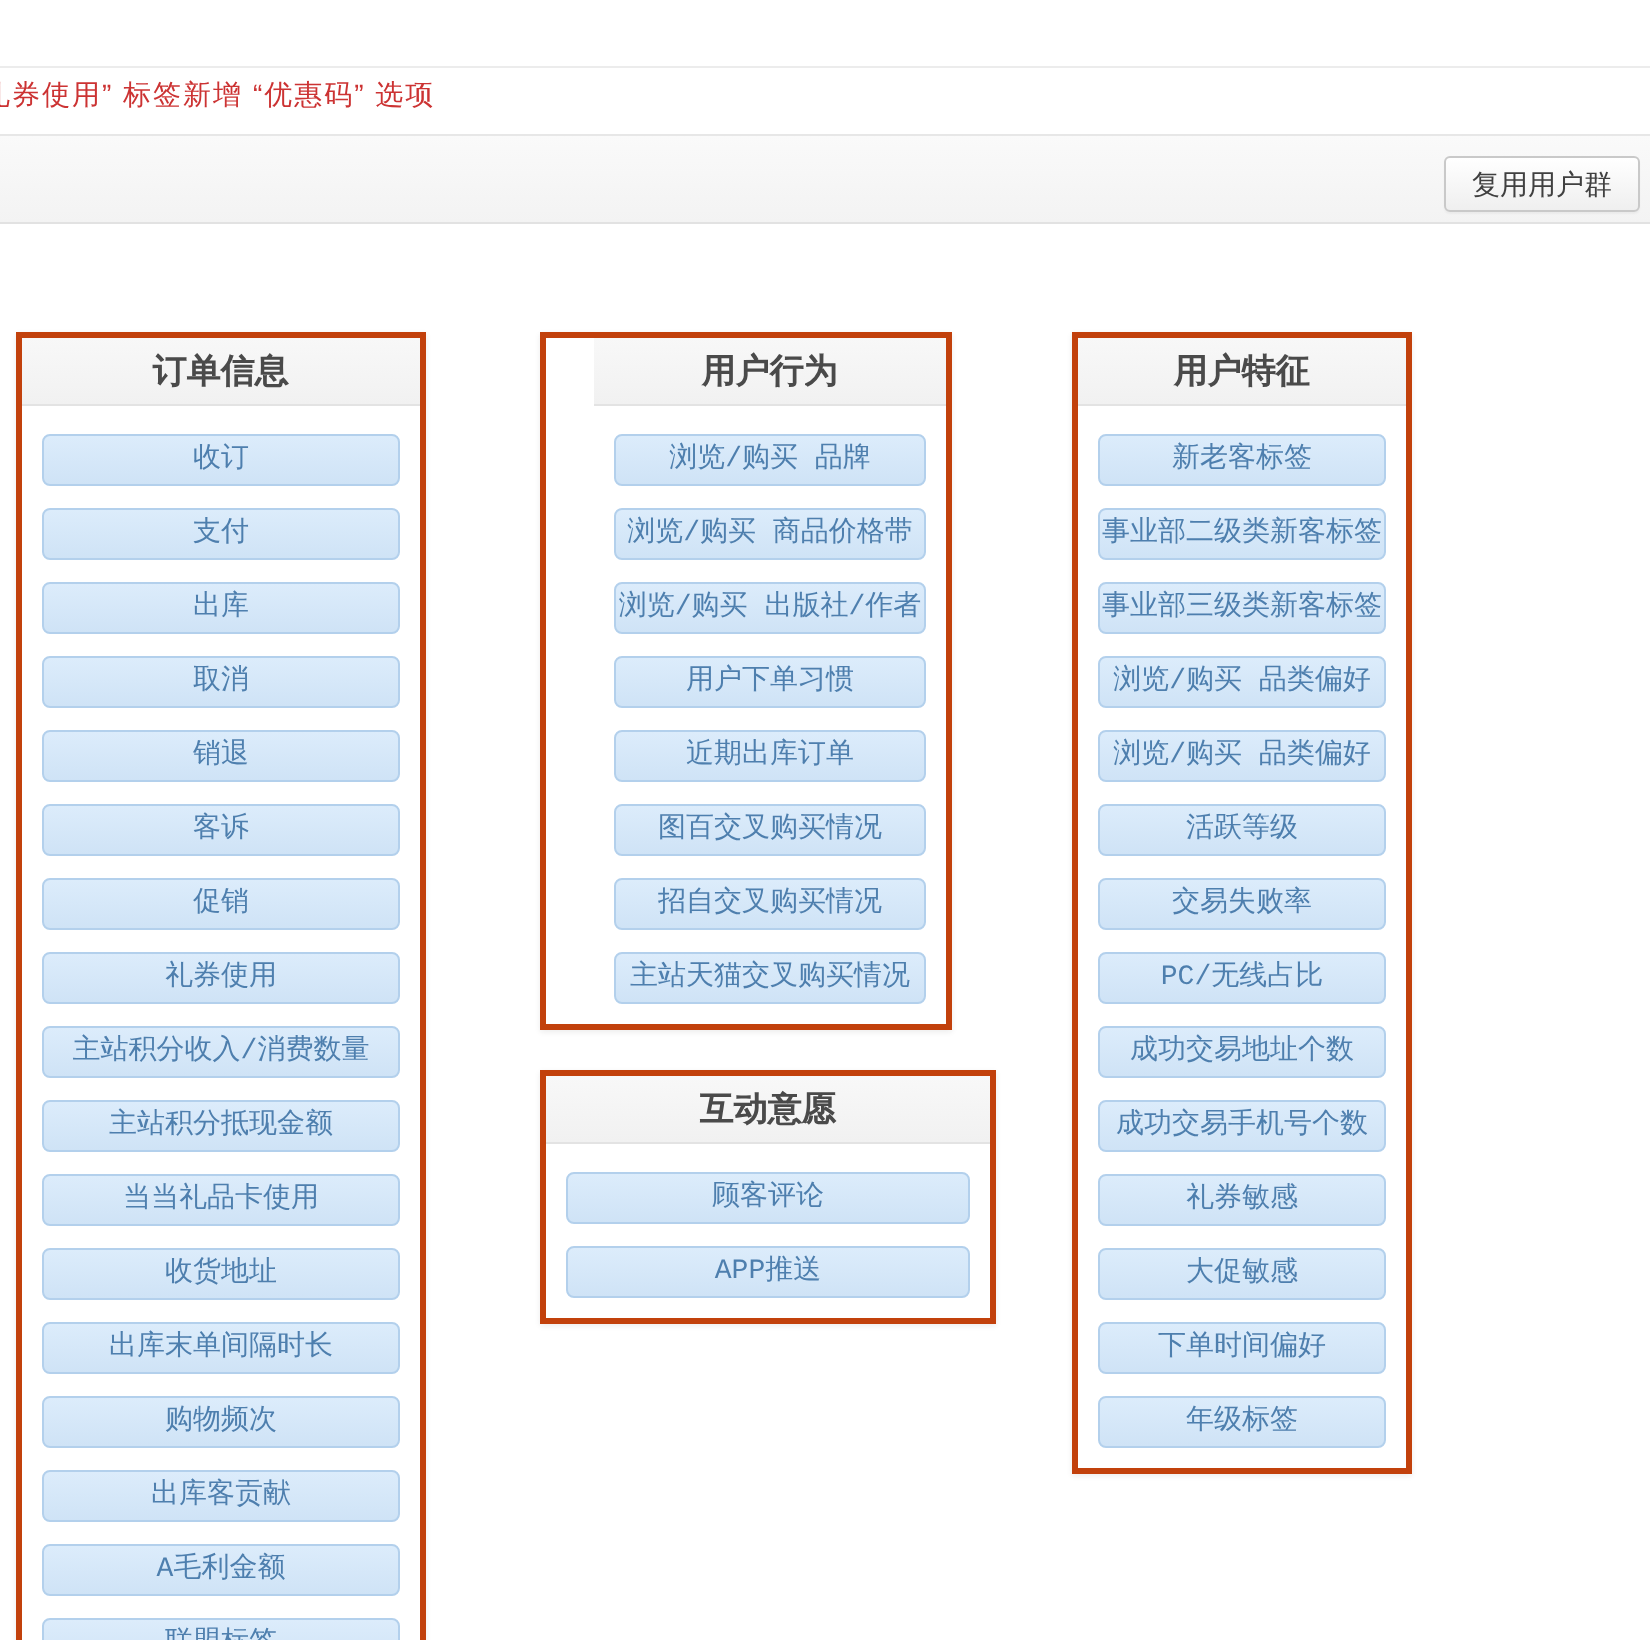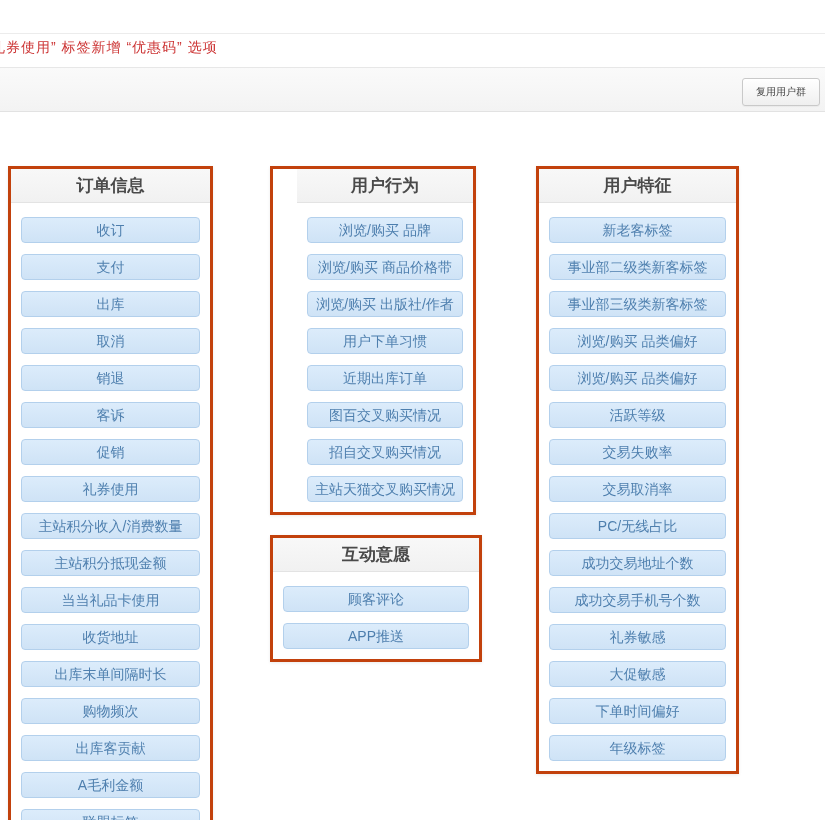--- a/index.html
+++ b/index.html
@@ -26,21 +26,21 @@
     position:absolute; top:67px; left:0; right:0; height:45px;
     background:linear-gradient(#fafafa,#f3f3f3);
     border-top:1px solid #e7e7e7;
     border-bottom:1px solid #e2e2e2;
   }
   .reuse-btn {
     position:absolute; top:10px; right:5px;
     height:28px; line-height:26px; padding:0 13px;
     background:linear-gradient(#ffffff,#efefef);
     border:1px solid #c9c9c9; border-radius:3px;
-    font-size:10px; color:#404040; cursor:pointer;
+    font-size:14px; color:#404040; cursor:pointer;
     box-shadow:0 1px 1px rgba(0,0,0,0.04);
     text-align:right;
   }
 
   .panel {
     position:absolute;
     background:#ffffff;
     border:3px solid #c2410c;
     box-shadow:0 1px 3px rgba(0,0,0,0.08);
     margin-top:32px;
@@ -51,28 +51,28 @@
     border-bottom:1px solid #e3e3e3;
     font-size:17px; font-weight:bold; color:#4a4a4a;
   }
   .tag-list { padding:14px 10px 10px 10px; }
   .tag-btn {
     display:block; height:26px; line-height:24px;
     margin-bottom:11px; text-align:center;
     background:linear-gradient(#dcecfb,#cfe3f6);
     border:1px solid #b3d0ec; border-radius:4px;
     font-size:14px; color:#4e7fae; cursor:pointer;
-    white-space:nowrap; overflow:hidden;
+    white-space:nowrap; overflow:hidden;font-family:Liberation Mono, monospace;
   }
   .tag-btn:last-child { margin-bottom:0; }
 
   .panel-order     { left:8px;   top:134px; width:205px; }
   .panel-behavior  { left:270px; top:134px; width:206px;padding-left:24px; }
-  .panel-interact  { left:270px; top:503px; width:212px; }
-  .panel-features  { left:536px; top:134px; width:203px; }
+  .panel-interact  { left:270px; top:503px; width:228px; }
+  .panel-features  { left:536px; top:134px; width:170px; }
   .panel-recommend { left:536px; top:798px; width:203px; min-height:80px; }
 </style>
 </head>
 <body>
 
 <div class="top-divider"></div>
 
 <div class="notice">礼券使用” 标签新增 “优惠码” 选项</div>
 
 <div class="toolbar">
@@ -127,21 +127,20 @@
 <div class="panel panel-features">
   <div class="panel-header">用户特征</div>
   <div class="tag-list">
       <div class="tag-btn">新老客标签</div>
       <div class="tag-btn">事业部二级类新客标签</div>
       <div class="tag-btn">事业部三级类新客标签</div>
       <div class="tag-btn">浏览/购买 品类偏好</div>
       <div class="tag-btn">浏览/购买 品类偏好</div>
       <div class="tag-btn">活跃等级</div>
       <div class="tag-btn">交易失败率</div>
-      <div class="tag-btn">交易取消率</div>
       <div class="tag-btn">PC/无线占比</div>
       <div class="tag-btn">成功交易地址个数</div>
       <div class="tag-btn">成功交易手机号个数</div>
       <div class="tag-btn">礼券敏感</div>
       <div class="tag-btn">大促敏感</div>
       <div class="tag-btn">下单时间偏好</div>
       <div class="tag-btn">年级标签</div>
     </div>
 </div>
 

